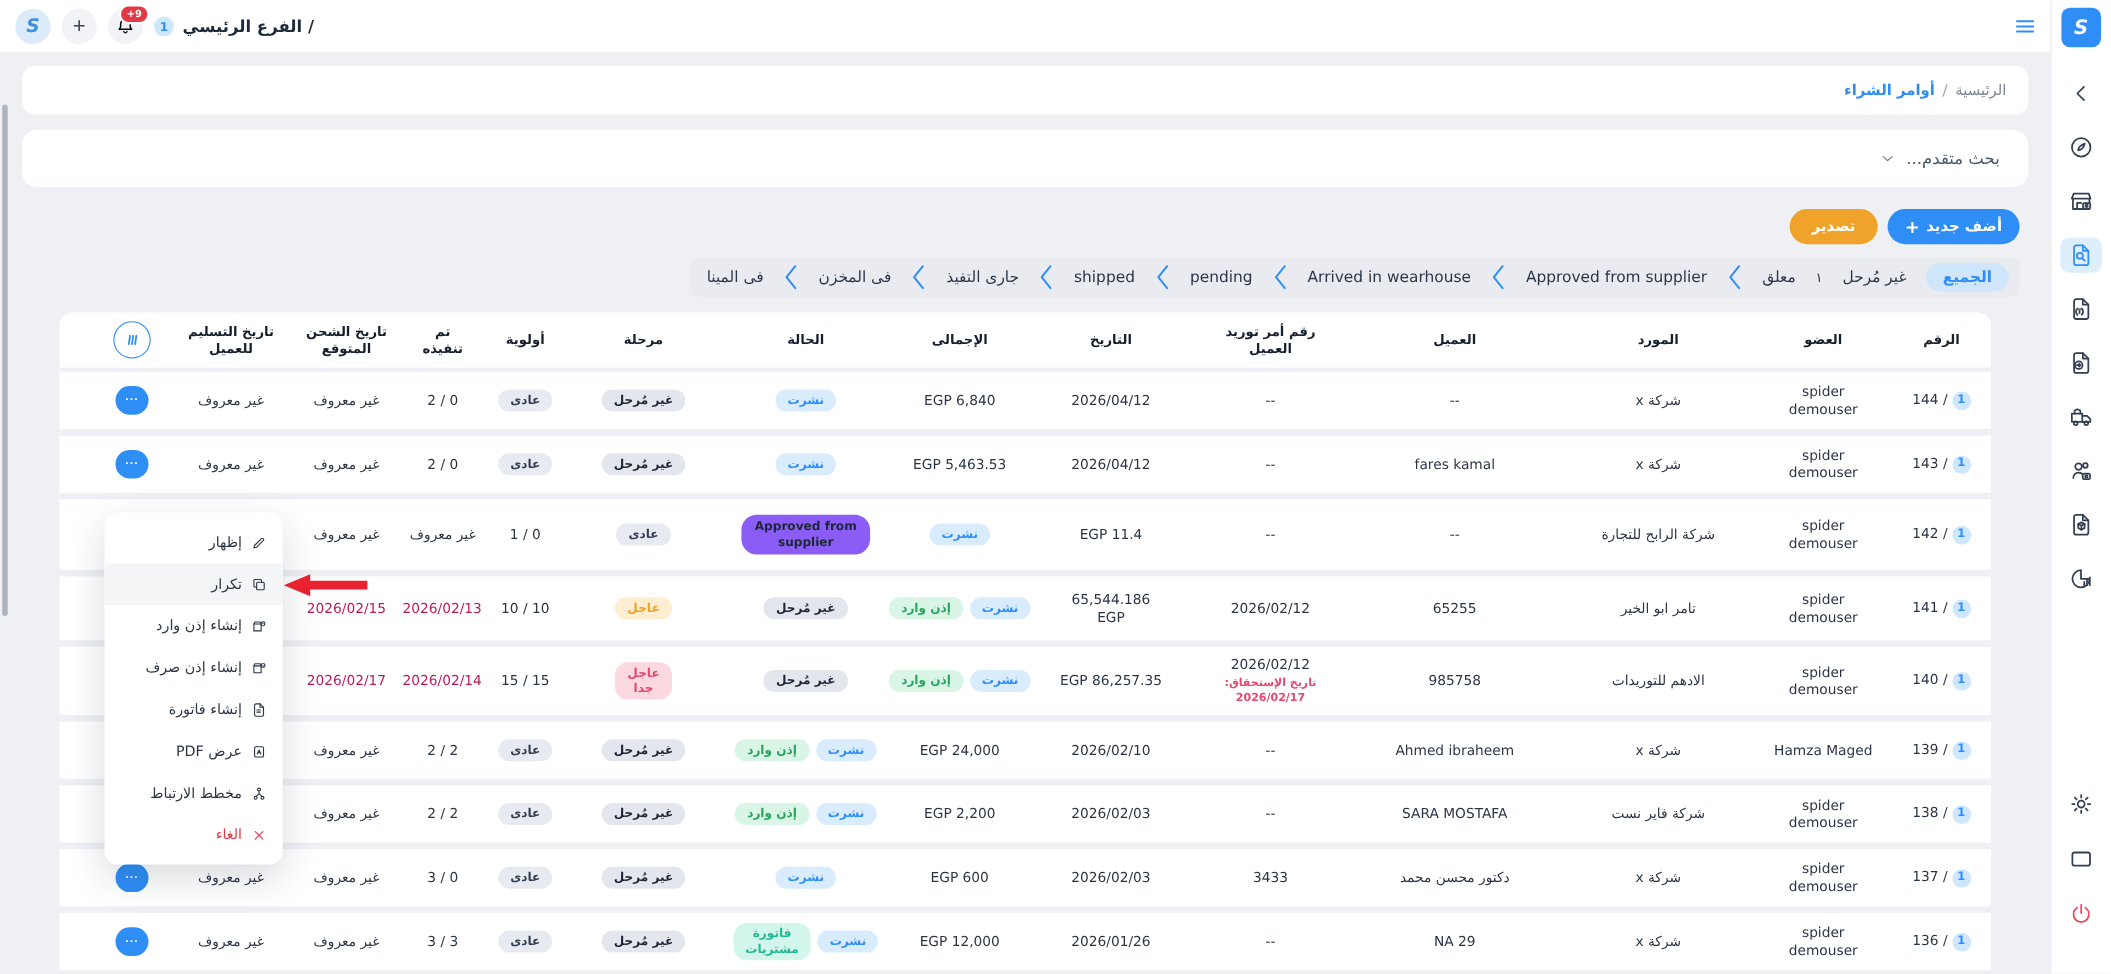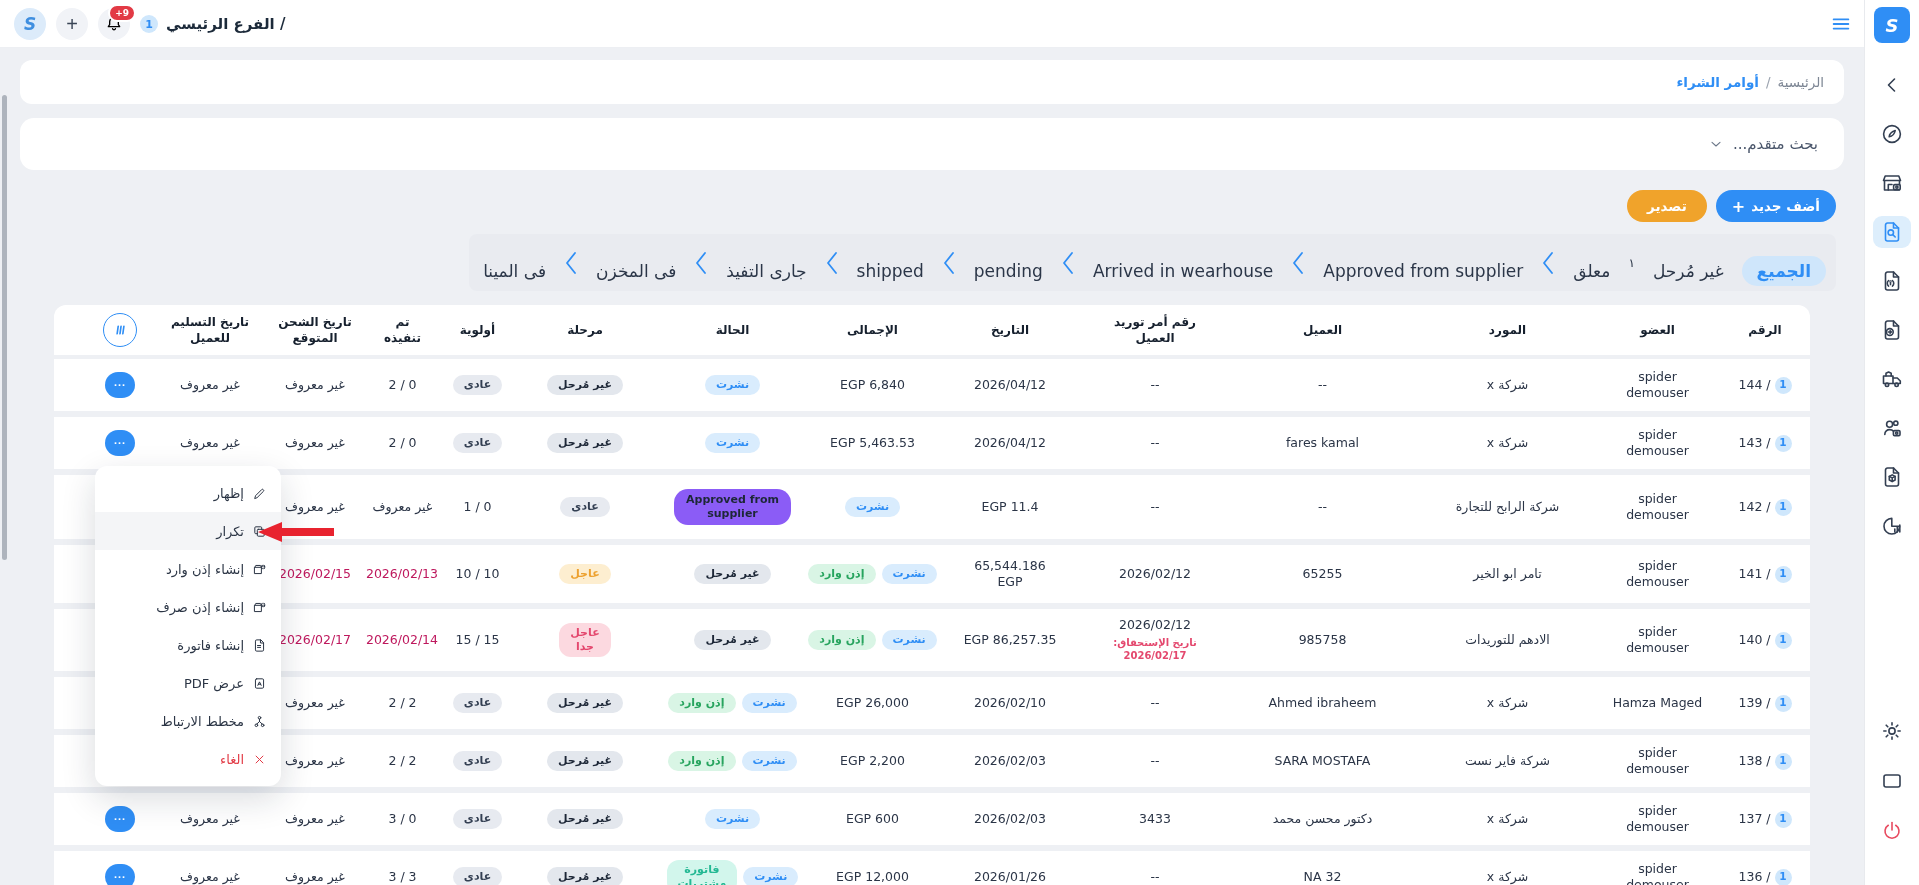--- a/index.html
+++ b/index.html
@@ -58,21 +58,21 @@
 
   .btn-row { display:flex; gap:9px; margin:20px 28px 0 0; align-items:center; }
   .btn { border:none; cursor:pointer; color:#fff; font-weight:bold; font-size:13.5px;
     font-family:inherit; border-radius:17px; height:32px; display:flex; align-items:center; gap:6px; }
   .btn-add { background:#2f8ef5; padding:0 16px; }
   .btn-export { background:#f0a32b; padding:0 20px; }
 
   .chips-bar { margin:12px 28px 0 0; display:flex; justify-content:flex-start; }
   .chips-inner { background:#e9ebf0; border-radius:8px; padding:5px 10px; display:flex;
     align-items:center; gap:14px; }
-  .chip { font-size:17px; color:#2b3648; white-space:nowrap; cursor:pointer; padding:4px 4px;margin-top:17px; }
+  .chip { font-size:14px; color:#2b3648; white-space:nowrap; cursor:pointer; padding:4px 4px; }
   .chip.active { background:#cfe6fb; color:#2f8ef5; border-radius:16px; padding:5px 15px; font-weight:bold; }
   .chip-count { font-size:12px; color:#2b3648; }
   .chip-chev { display:flex; align-items:center; color:#2f8ef5; }
 
   
   .table-wrap { margin:14px 54px 0 54px; position:relative; }
   .tgrid { display:grid; direction:rtl;
     grid-template-columns:90px 125px 175px 195px 140px 150px 125px 155px 140px 75px 75px 100px 110px 70px; }
   .thead { background:#fff; border-radius:12px 12px 0 0; min-height:50px; align-items:center;
     font-size:12px; font-weight:bold; color:#16202e; }
@@ -98,21 +98,21 @@
   .red-text { color:#be185d; }
   .due { font-size:10px; color:#e4486e; font-weight:bold; margin-top:2px; line-height:1.35; }
   .dots-btn { width:30px; height:26px; border-radius:13px; background:#2f8ef5; color:#fff;
     border:none; cursor:pointer; font-size:11px; font-weight:bold; letter-spacing:1px;
     display:inline-flex; align-items:center; justify-content:center; padding-bottom:6px; }
   .cols-btn { width:34px; height:34px; border-radius:50%; border:1.6px solid #2f8ef5;
     background:#fff; color:#2f8ef5; display:inline-flex; align-items:center;
     justify-content:center; cursor:pointer; }
 
   
-  .context-menu { position:absolute; left:95px; top:418px; width:186px; background:#fff;
+  .context-menu { position:absolute; left:95px; top:418px; width:162px; background:#fff;
     border-radius:12px; box-shadow:0 12px 34px rgba(20,30,50,.16); padding:8px 0; z-index:50; }
   .menu-item { height:38px; display:flex; direction:rtl; align-items:center; justify-content:flex-start;
     gap:8px; padding:0 14px; font-size:13px; color:#2b3545; cursor:pointer; }
   .menu-item.highlight { background:#f4f5f7; }
   .menu-item.danger { color:#e23a45; }
   .menu-item .mi { display:flex; align-items:center; }
   .annot-arrow { position:absolute; left:256px; top:472px; z-index:60; }
 
   .scrollbar-thumb { position:absolute; left:2px; top:95px; width:5px; height:465px;
     background:#aeb4bd; border-radius:3px; z-index:70; }
@@ -439,21 +439,21 @@
           <div class="td red-text"><span class="ltr">2026/02/17</span></div>
           <div class="td"><button class="dots-btn">...</button></div>
         </div>
         <div class="tgrid trow" style="min-height: 52px;">
           <div class="td ltr">139 / <span class="num-badge">1</span></div>
           <div class="td">Hamza Maged</div>
           <div class="td">شركة x</div>
           <div class="td">Ahmed ibraheem</div>
           <div class="td ltr">--</div>
           <div class="td"><span class="ltr">2026/02/10</span></div>
-          <div class="td ltr">EGP 26,000</div>
+          <div class="td ltr">EGP 24,000</div>
           <div class="td status-cell">
             <span class="pill published">نشرت</span>
             <span class="pill receipt">إذن وارد</span>
           </div>
           <div class="td"><span class="pill plain">غير مُرحل</span></div>
           <div class="td"><span class="pill normal">عادى</span></div>
           <div class="td ltr">2 / 2</div>
           <div class="td"><span class="ltr">غير معروف</span></div>
           <div class="td"><span class="ltr">غير معروف</span></div>
           <div class="td"><button class="dots-btn">...</button></div>
@@ -492,21 +492,21 @@
           <div class="td"><span class="pill normal">عادى</span></div>
           <div class="td ltr">3 / 0</div>
           <div class="td"><span class="ltr">غير معروف</span></div>
           <div class="td"><span class="ltr">غير معروف</span></div>
           <div class="td"><button class="dots-btn">...</button></div>
         </div>
         <div class="tgrid trow" style="min-height: 52px;">
           <div class="td ltr">136 / <span class="num-badge">1</span></div>
           <div class="td">spider<br>demouser</div>
           <div class="td">شركة x</div>
-          <div class="td">NA 32</div>
+          <div class="td">NA 29</div>
           <div class="td ltr">--</div>
           <div class="td"><span class="ltr">2026/01/26</span></div>
           <div class="td ltr">EGP 12,000</div>
           <div class="td status-cell">
             <span class="pill published">نشرت</span>
             <span class="pill invoice">فاتورة<br>مشتريات</span>
           </div>
           <div class="td"><span class="pill plain">غير مُرحل</span></div>
           <div class="td"><span class="pill normal">عادى</span></div>
           <div class="td ltr">3 / 3</div>

